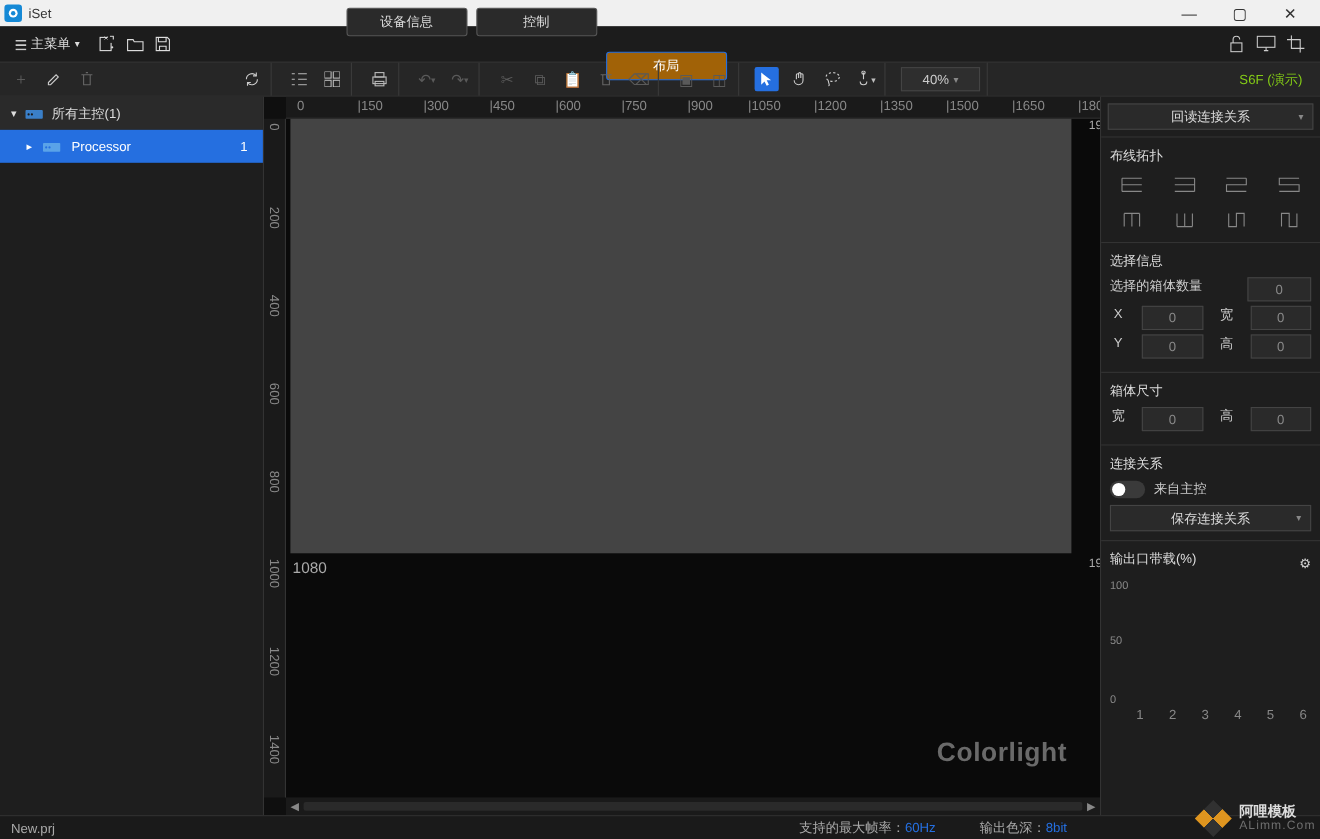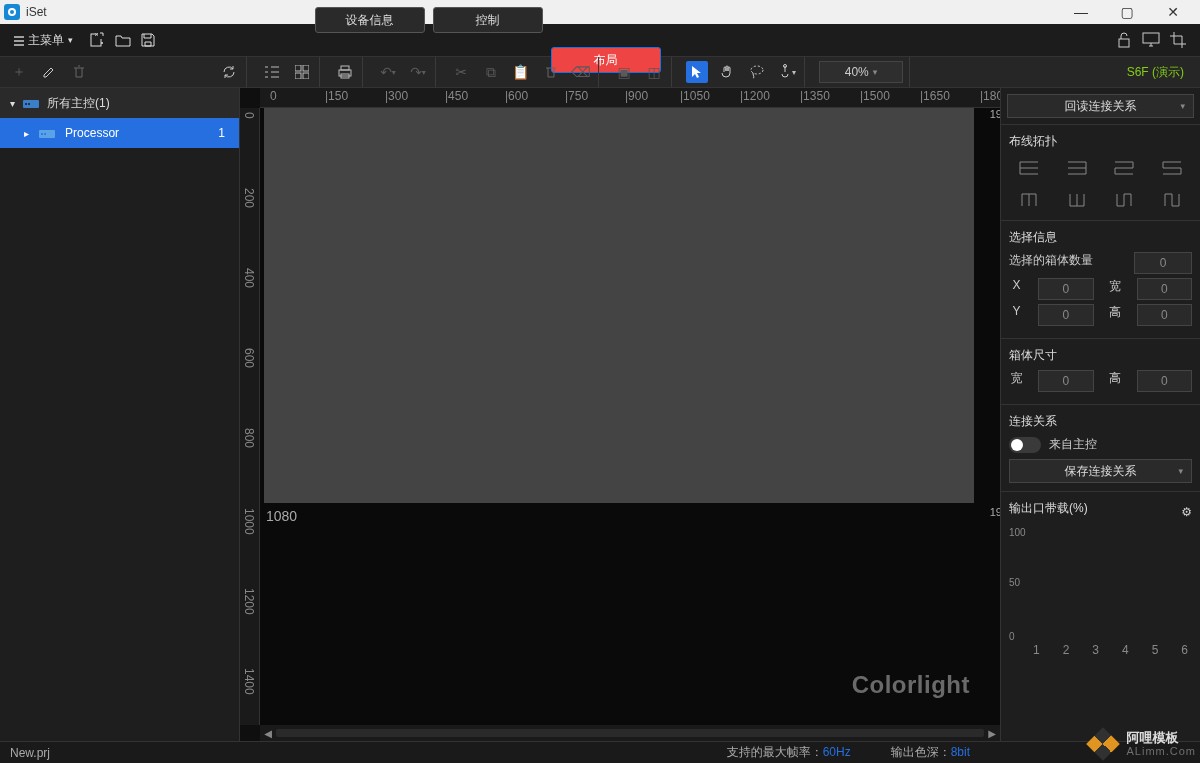--- a/index.html
+++ b/index.html
@@ -7,30 +7,30 @@
 .titlebar { height: 24px; background: #f0f0f0; display: flex; align-items: center; padding: 12px 4px; color: #333; }
 .titlebar .app-logo { width: 16px; height: 16px; background: #1589d6; border-radius: 3px; margin-right: 6px; display:flex; align-items:center; justify-content:center; }
 .titlebar .win-ctrl { margin-left: auto; display: flex; gap: 0; }
 .titlebar .win-ctrl span { width: 46px; text-align: center; font-size: 14px; }
 .menubar { height: 32px; background: #1c1c1c; display: flex; align-items: center; padding: 0 8px; gap: 10px; }
 .main-menu-btn { display: flex; align-items: center; gap: 4px; padding: 4px 6px; color: #ddd; }
 .main-menu-btn .hamb { display:inline-block; }
 .main-menu-btn .caret { font-size: 9px; }
 .tab-row { display: flex; gap: 8px; margin-left: 150px; }
 .tab-btn { width: 110px; height: 26px; border: 1px solid #555; border-radius: 3px; background: #2a2a2a; color: #ddd; display:flex; align-items:center; justify-content:center; }
-.tab-btn.active { background: #ef4444; border-color: #256fe0; color: #fff; margin-top: 40px; }
+.tab-btn.active { background: #a16207; border-color: #256fe0; color: #fff; margin-top: 40px; }
 .menubar .right-icons { margin-left: auto; display: flex; gap: 10px; padding-right: 6px; }
 .ico { color: #d0d0d0; cursor: default; display:inline-flex; align-items:center; justify-content:center; }
 .toolbar { height: 32px; background: #262626; border-top:1px solid #333; border-bottom:1px solid #333; display: flex; align-items: center; padding: 0 8px; gap: 8px; }
 .toolbar .group { display: flex; align-items: center; gap: 8px; padding: 0 6px; border-right: 1px solid #3a3a3a; height: 100%; }
 .toolbar .group:last-child { border-right: none; }
 .toolbar .tbicon { color: #bdbdbd; width: 22px; height:22px; display:inline-flex; align-items:center; justify-content:center; font-size:14px; }
 .toolbar .tbicon.dim { color: #5a5a5a; }
 .toolbar .tbicon.active { background: #256fe0; color:#fff; border-radius:2px; }
-.zoom-box { width: 84px; height: 22px; background: #2e2e2e; border:1px solid #444; display:flex; align-items:center; justify-content:center; gap: 4px;}
+.zoom-box { width: 72px; height: 22px; background: #2e2e2e; border:1px solid #444; display:flex; align-items:center; justify-content:center; gap: 4px;}
 .device-label { margin-left: auto; color: #84cc16; padding-right: 8px; }
 .workspace { display: flex; height: calc(100% - 24px - 32px - 32px - 22px); }
 .sidebar { width: 240px; background: #1e1e1e; border-right: 1px solid #333; }
 .tree-header { height: 30px; background: #2a2a2a; display: flex; align-items:center; padding: 0 10px; gap: 8px; color:#ddd; }
 .tree-header .exp { font-size: 10px; }
 .tree-item { height: 30px; background: #256fe0; color: #fff; display:flex; align-items:center; padding: 0 10px 0 24px; gap: 10px;}
 .tree-item .count { margin-left: auto; margin-right: 4px; }
 .canvas-wrap { flex: 1; background: #0f0f0f; position: relative; overflow:hidden; }
 .hruler { height: 20px; background: #1a1a1a; border-bottom:1px solid #333; position:relative; margin-left:20px; overflow:hidden; color:#888; font-size:10px;}
 .hruler span { position:absolute; top:1px; }

